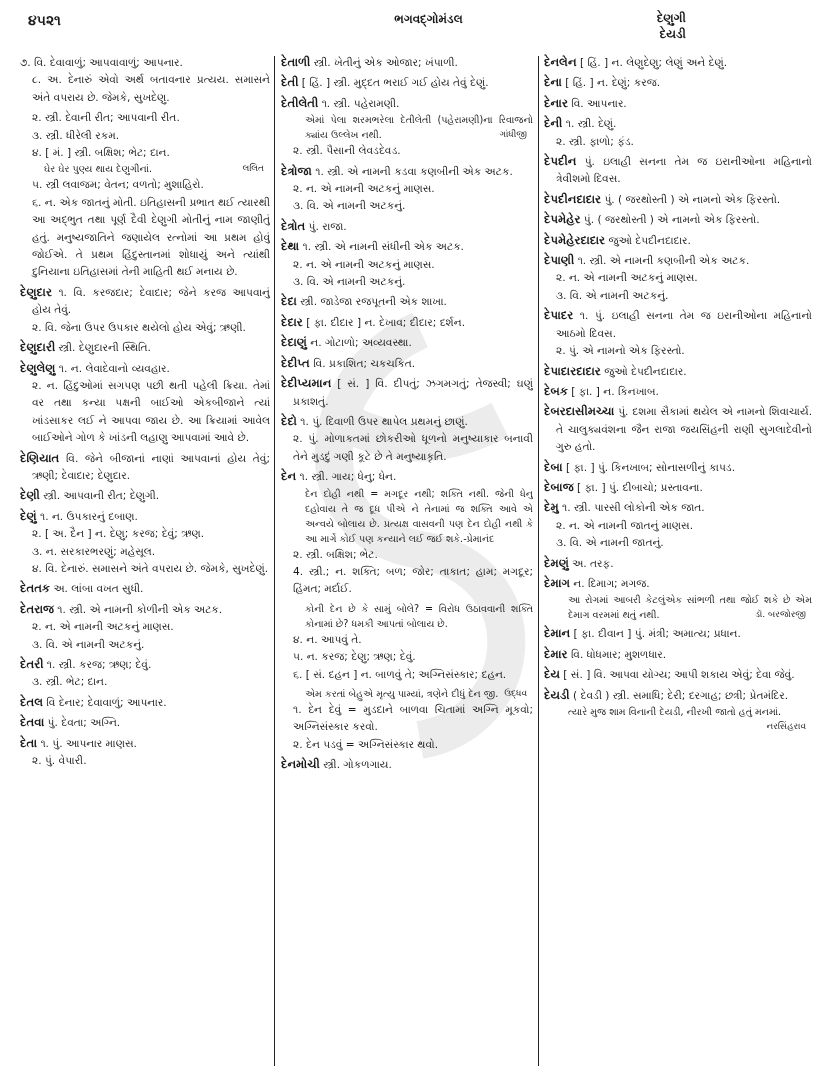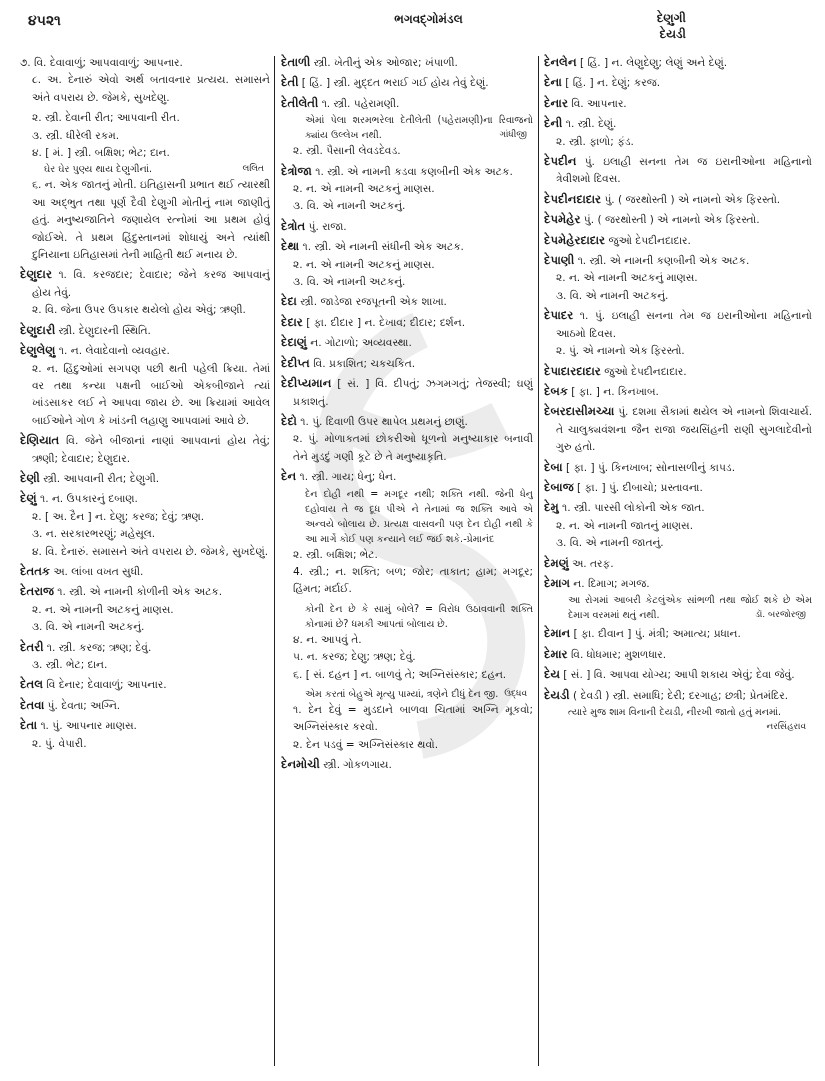--- a/index.html
+++ b/index.html
@@ -58,20 +58,21 @@
 <div class="col c1">
     <div class="entry">
       <div class="first"><span>૭. વિ. દેવાવાળું; આપવાવાળું; આપનાર.</span></div>
       <div class="sub"><span>૮. અ. દેનારું એવો અર્થ બતાવનાર પ્રત્યય. સમાસને અંતે વપરાય છે. જેમકે, સુખદેણુ.</span></div>
     </div>
     <div class="entry">
       <div class="sub"><span>૨. સ્ત્રી. દેવાની રીત; આપવાની રીત.</span></div>
       <div class="sub"><span>૩. સ્ત્રી. ધીરેલી રકમ.</span></div>
       <div class="sub"><span>૪. [ મં. ] સ્ત્રી. બક્ષિશ; ભેટ; દાન.</span></div>
       <div class="quote"><span>ઘેર ઘેર પુણ્ય થાય દેણુગીનાં.</span><span class="cite">લલિત</span><div class="ctr"></div></div>
+      <div class="sub">૫. સ્ત્રી લવાજમ; વેતન; વળતો; મુશાહિરો.</div>
       <div class="sub">૬. ન. એક જાતનું મોતી. ઇતિહાસની પ્રભાત થઈ ત્યારથી આ અદ્ભુત તથા પૂર્ણ દૈવી દેણુગી મોતીનું નામ જાણીતું હતું. મનુષ્યજાતિને જણાયેલ રત્નોમાં આ પ્રથમ હોવું જોઈએ. તે પ્રથમ હિંદુસ્તાનમાં શોધાયું અને ત્યાંથી દુનિયાના ઇતિહાસમાં તેની માહિતી થઈ મનાય છે.</div>
     </div>
     <div class="entry">
       <div class="first"><span class="hw">દેણુદાર</span> <span>૧. વિ. કરજદાર; દેવાદાર; જેને કરજ આપવાનું હોય તેવું.</span></div>
       <div class="sub"><span>૨. વિ. જેના ઉપર ઉપકાર થયેલો હોય એવું; ઋણી.</span></div>
     </div>
     <div class="entry">
       <div class="first"><span class="hw">દેણુદારી</span> <span>સ્ત્રી. દેણુદારની સ્થિતિ.</span></div>
     </div>
     <div class="entry">

